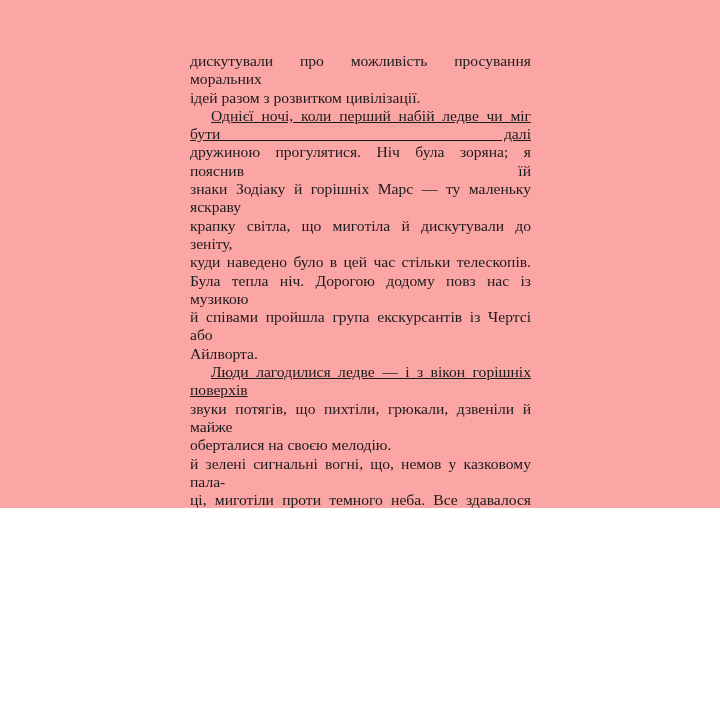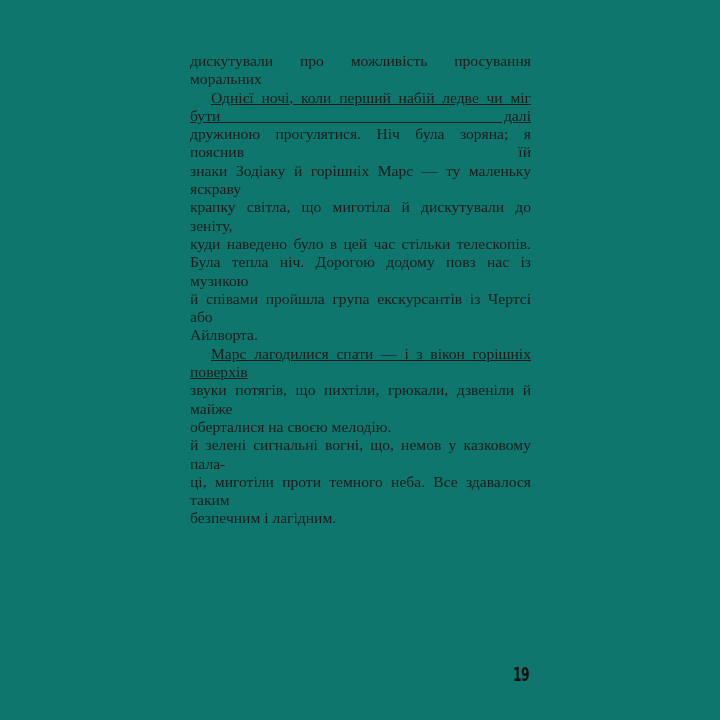--- a/index.html
+++ b/index.html
@@ -3,22 +3,22 @@
 <meta charset="utf-8">
 <style>
   html, body {
     margin: 0;
     padding: 0;
     background: #ffffff;
   }
   .page {
     position: relative;
     width: 720px;
-    height: 720px;
-    background: #0f766e;
+    height: 508px;
+    background: #fca5a5;
     overflow: hidden;
     font-family: "Liberation Serif", serif;
   }
   .text-block {
     position: absolute;
     left: 190px;
     top: 52px;
     width: 341px;
     color: #1c1c1c;
     font-size: 15.6px;
@@ -51,29 +51,30 @@
     transform-origin: center;
     letter-spacing: -1px;
   }
 </style>
 </head>
 <body>
 
 <div class="page">
   <div class="text-block">
       <div class="text-line">дискутували про можливість просування моральних</div>
+      <div class="text-line para-end">ідей разом з розвитком цивілізації.</div>
       <div class="text-line indent">Однієї ночі, коли перший набій ледве чи міг бути далі</div>
       <div class="text-line">дружиною прогулятися. Ніч була зоряна; я пояснив їй</div>
       <div class="text-line">знаки Зодіаку й горішніх Марс — ту маленьку яскраву</div>
       <div class="text-line">крапку світла, що миготіла й дискутували до зеніту,</div>
       <div class="text-line">куди наведено було в цей час стільки телескопів.</div>
       <div class="text-line">Була тепла ніч. Дорогою додому повз нас із музикою</div>
       <div class="text-line">й співами пройшла група екскурсантів із Чертсі або</div>
       <div class="text-line para-end">Айлворта.</div>
-      <div class="text-line indent">Марс лагодилися спати — і з вікон горішніх поверхів</div>
+      <div class="text-line indent">Люди лагодилися ледве — і з вікон горішніх поверхів</div>
       <div class="text-line">звуки потягів, що пихтіли, грюкали, дзвеніли й майже</div>
       <div class="text-line para-end">оберталися на своєю мелодію.</div>
       <div class="text-line">й зелені сигнальні вогні, що, немов у казковому пала-</div>
       <div class="text-line">ці, миготіли проти темного неба. Все здавалося таким</div>
       <div class="text-line para-end">безпечним і лагідним.</div>
     </div>
   <div class="page-number">19</div>
 </div>
 
 </body></html>

